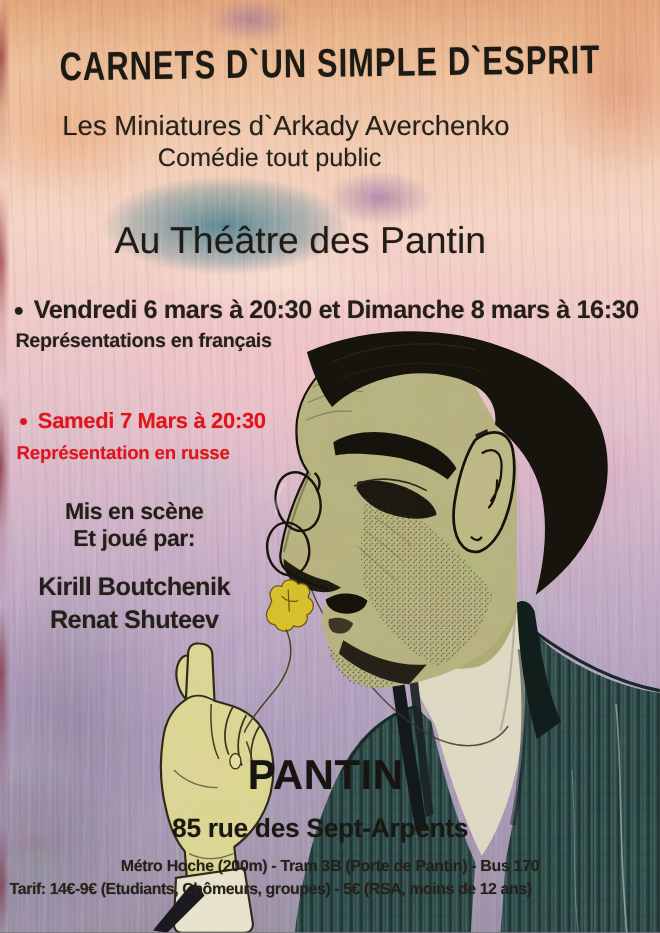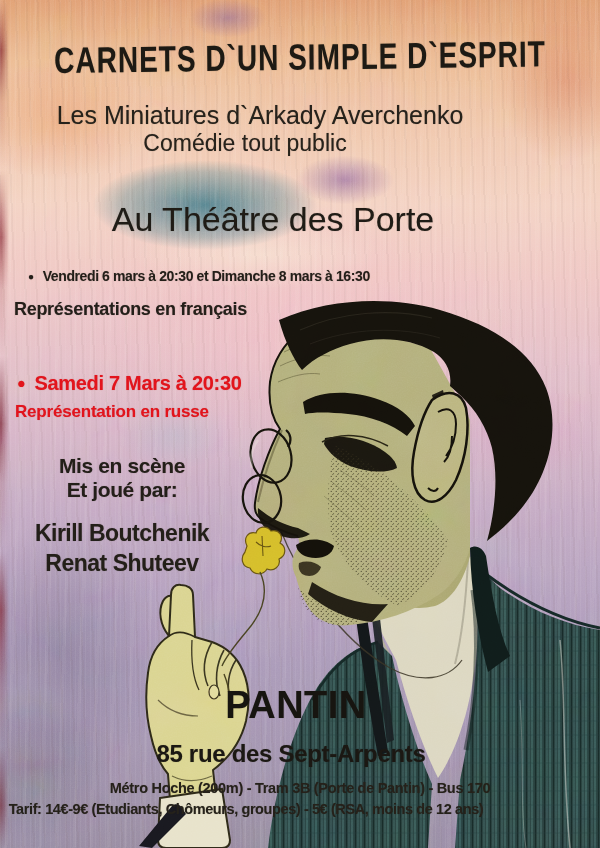--- a/index.html
+++ b/index.html
@@ -34,21 +34,21 @@
       repeating-linear-gradient(92deg, rgba(255,250,240,0.05) 0 3px, transparent 3px 17px);
   }
   .art{position:absolute;inset:0;}
   .txt{position:absolute;white-space:nowrap;text-shadow:0 0 1px rgba(40,32,24,0.35);}
   .center{text-align:center;}
   .title{top:42px;left:0;width:600px;font-size:28px;font-weight:700;letter-spacing:1px;
          transform:scaleY(1.3) rotate(-0.6deg);transform-origin:50% 50%;color:#1c1913;}
   .subtitle{top:101px;left:0;width:520px;font-size:25px;font-weight:400;color:#25211a;}
   .genre{top:130px;left:0;width:490px;font-size:23px;font-weight:400;color:#25211a;}
   .venue{top:200px;left:0;width:546px;font-size:34px;font-weight:400;color:#1e1b15;}
-  .date-fr{top:268px;left:28px;font-size:14px;font-weight:700;letter-spacing:-0.4px;text-align:right;}
+  .date-fr{top:268px;left:12px;font-size:23px;font-weight:700;letter-spacing:-0.4px;text-align:right;}
   .note-fr{top:299px;left:14px;font-size:18px;font-weight:700;letter-spacing:-0.3px;}
   .red{color:#e2131b;text-shadow:0 0 1px rgba(180,20,25,0.4);margin-top:20px;}
   .date-ru{top:352px;left:17px;font-size:20px;font-weight:700;letter-spacing:-0.3px;}
   .note-ru{top:382px;left:15px;font-size:17px;font-weight:700;letter-spacing:-0.2px;}
   .bullet{display:inline-block;font-size:0.72em;vertical-align:0.12em;margin-right:9px;}
   .credits{position:absolute;left:8px;top:454px;width:228px;text-align:center;}
   .credits .line{font-size:21px;font-weight:700;line-height:24px;letter-spacing:-0.4px;text-shadow:0 0 1px rgba(40,32,24,0.35);}
   .credits .names{margin-top:16px;}
   .credits .name{font-size:23px;font-weight:700;line-height:30px;letter-spacing:-0.5px;text-shadow:0 0 1px rgba(40,32,24,0.35);}
   .city{top:684px;left:0;width:592px;font-size:38px;font-weight:700;letter-spacing:0.5px;color:#16140f;}
@@ -165,21 +165,21 @@
     <g>
       <path d="M247,546 C243,538 248,531 256,533 C258,526 267,525 271,531 C279,529 284,536 280,543 C287,547 286,556 279,559 C281,566 274,572 267,569 C263,576 253,575 250,568 C242,567 240,558 245,552 Z" fill="#d6be2b" stroke="#6a5512" stroke-width="1.2"></path>
       <path d="M256,542 C260,546 266,548 271,546 M262,536 L263,556" stroke="#6a5512" stroke-width="1.1" fill="none"></path>
       <path d="M260,572 C270,594 262,614 246,632 C236,644 226,656 222,666 M224,674 C228,684 230,692 229,700" stroke="#4a4422" stroke-width="1.4" fill="none"></path>
     </g>
   </svg>
 
   <div class="txt title center">CARNETS D`UN SIMPLE D`ESPRIT</div>
   <div class="txt subtitle center">Les Miniatures d`Arkady Averchenko</div>
   <div class="txt genre center">Comédie tout public</div>
-  <div class="txt venue center">Au Théâtre des Porte</div>
+  <div class="txt venue center">Au Théâtre des Pantin</div>
 
   <div class="txt date-fr"><span class="bullet">●</span><span>Vendredi 6 mars à 20:30 et Dimanche 8 mars à 16:30</span></div>
   <div class="txt note-fr">Représentations en français</div>
 
   <div class="txt date-ru red"><span class="bullet">●</span><span>Samedi 7 Mars à 20:30</span></div>
   <div class="txt note-ru red">Représentation en russe</div>
 
   <div class="credits">
     <div class="line">Mis en scène</div>
     <div class="line">Et joué par:</div>

